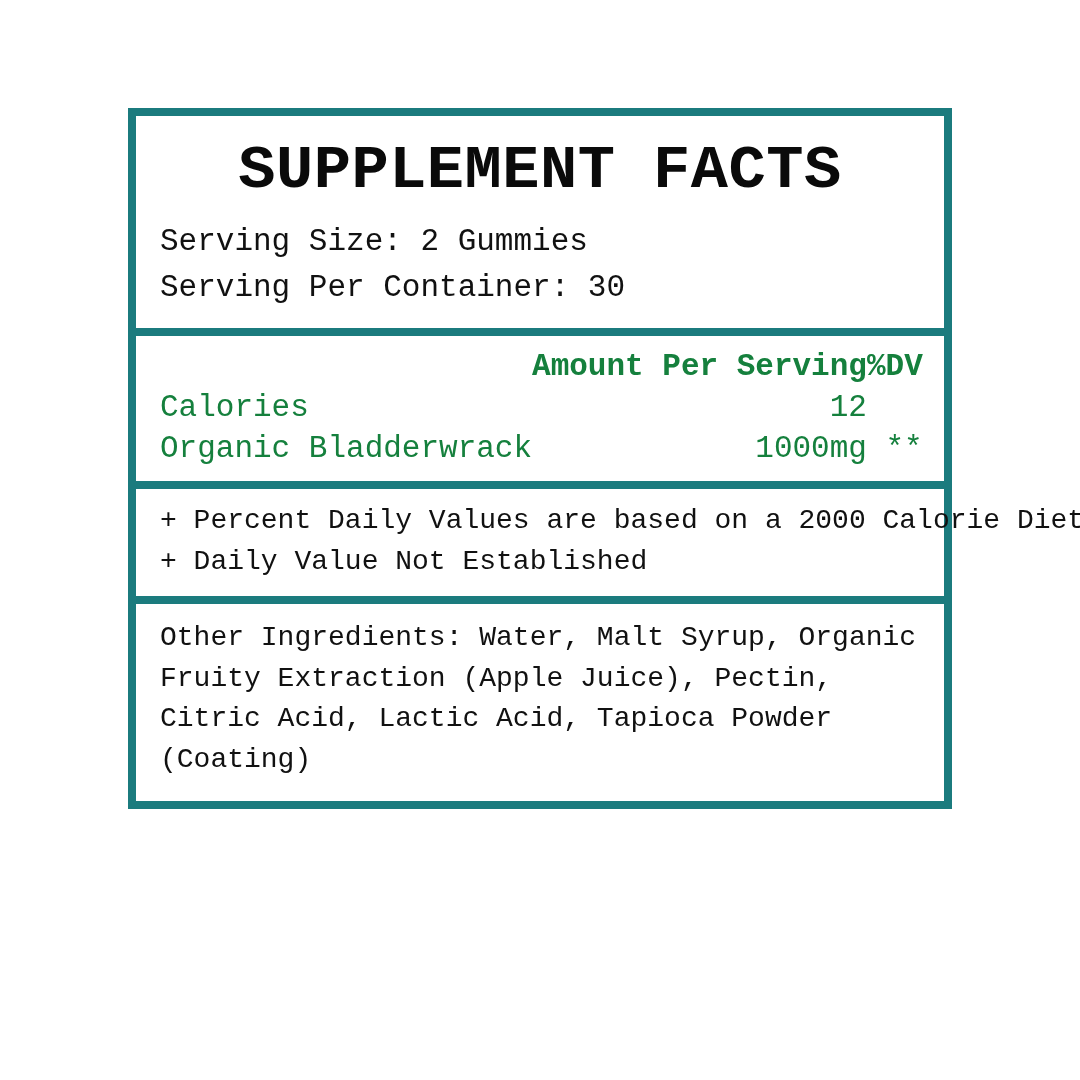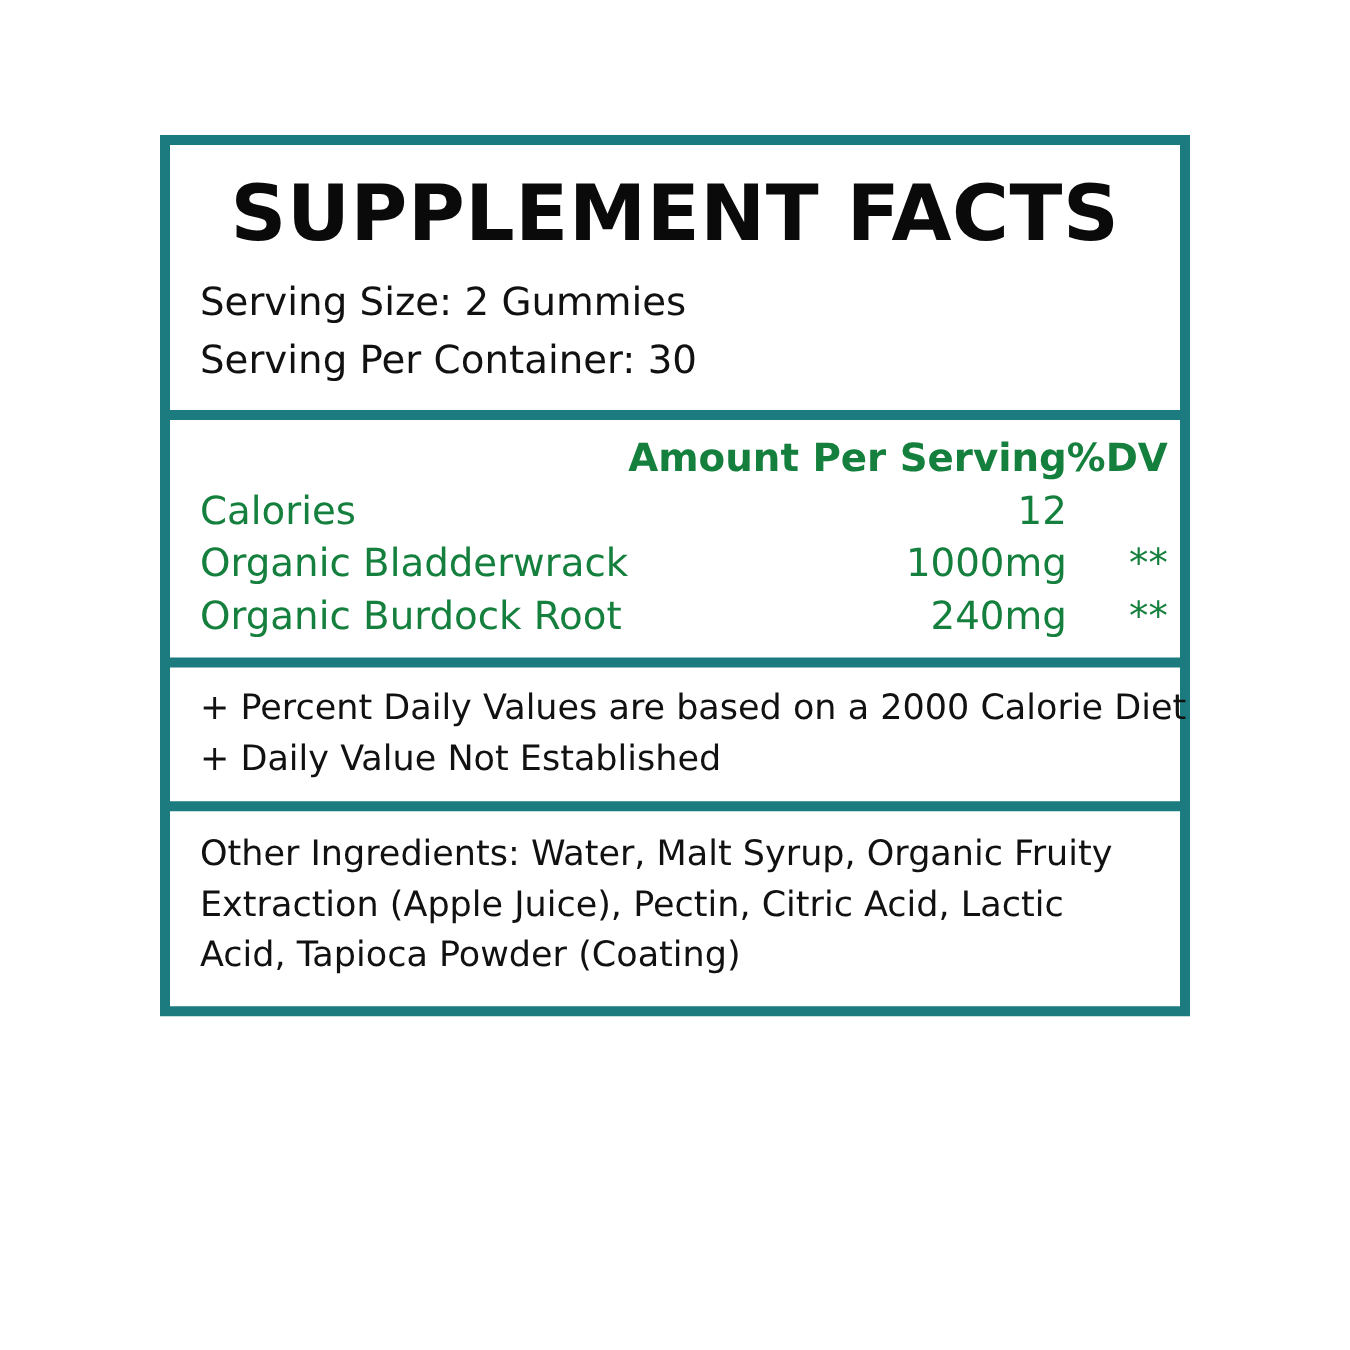--- a/index.html
+++ b/index.html
@@ -20,20 +20,21 @@
     top: 108px;
     width: 824px;
     box-sizing: border-box;
     border: 8px solid #1b7b7e;
     background: #ffffff;
   }
 
   .section {
     box-sizing: border-box;
     padding: 0 24px;
+    font-family: Liberation Mono, monospace;
   }
 
   .rule {
     height: 8px;
     background: #1b7b7e;
     margin: 0;
   }
 
   
   .sec-header {
@@ -133,25 +134,20 @@
         <tr>
           <td class="col-name">Calories</td>
           <td class="col-amt">12</td>
           <td class="col-dv"></td>
         </tr>
         <tr>
           <td class="col-name">Organic Bladderwrack</td>
           <td class="col-amt">1000mg</td>
           <td class="col-dv">**</td>
         </tr>
-        <tr>
-          <td class="col-name">Organic Burdock Root</td>
-          <td class="col-amt">240mg</td>
-          <td class="col-dv">**</td>
-        </tr>
       </tbody>
     </table>
   </div>
 
   <div class="rule"></div>
 
   <div class="section sec-notes">
     <div class="note">+ Percent Daily Values are based on a 2000 Calorie Diet</div>
     <div class="note">+ Daily Value Not Established</div>
   </div>

